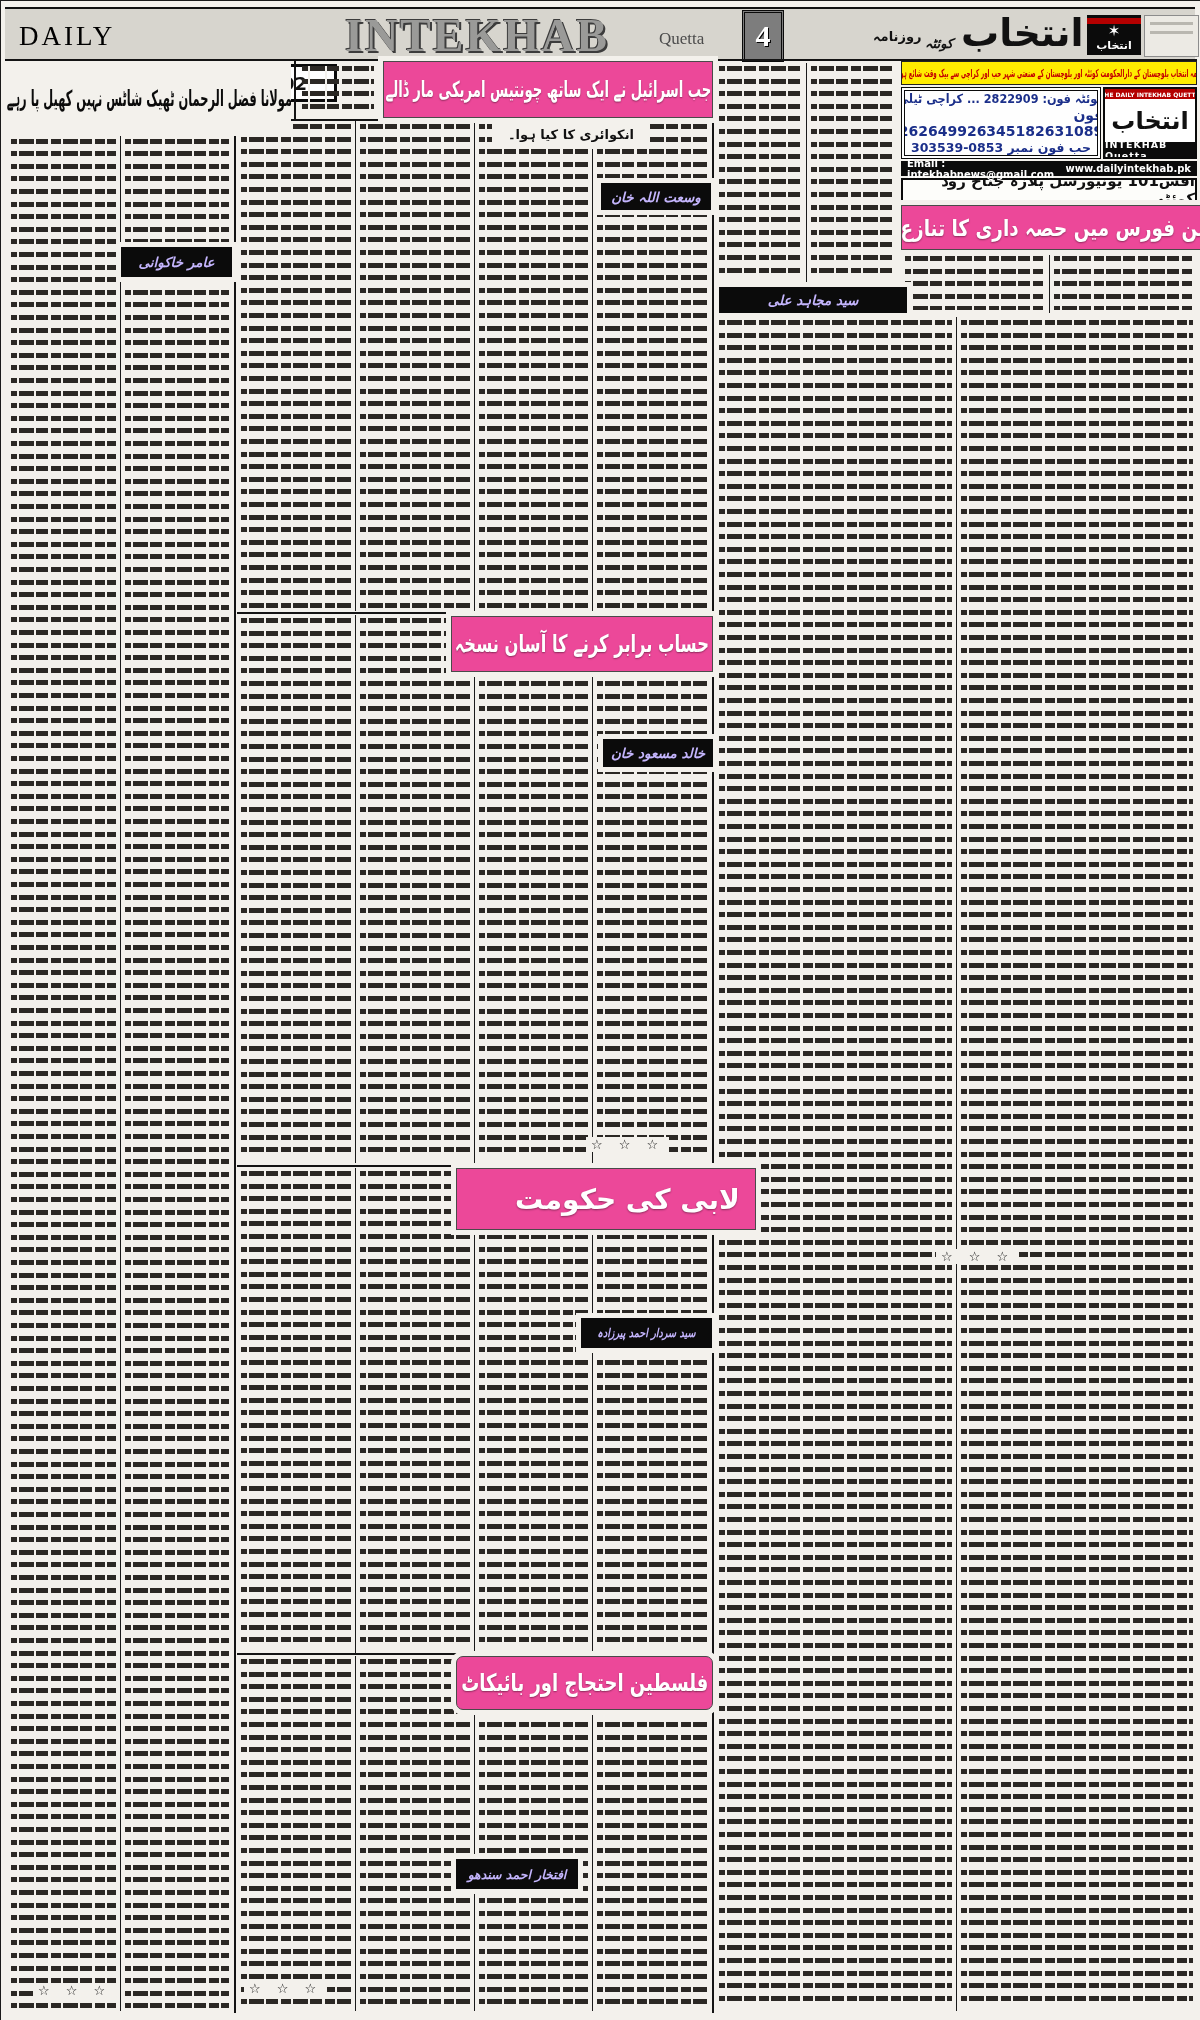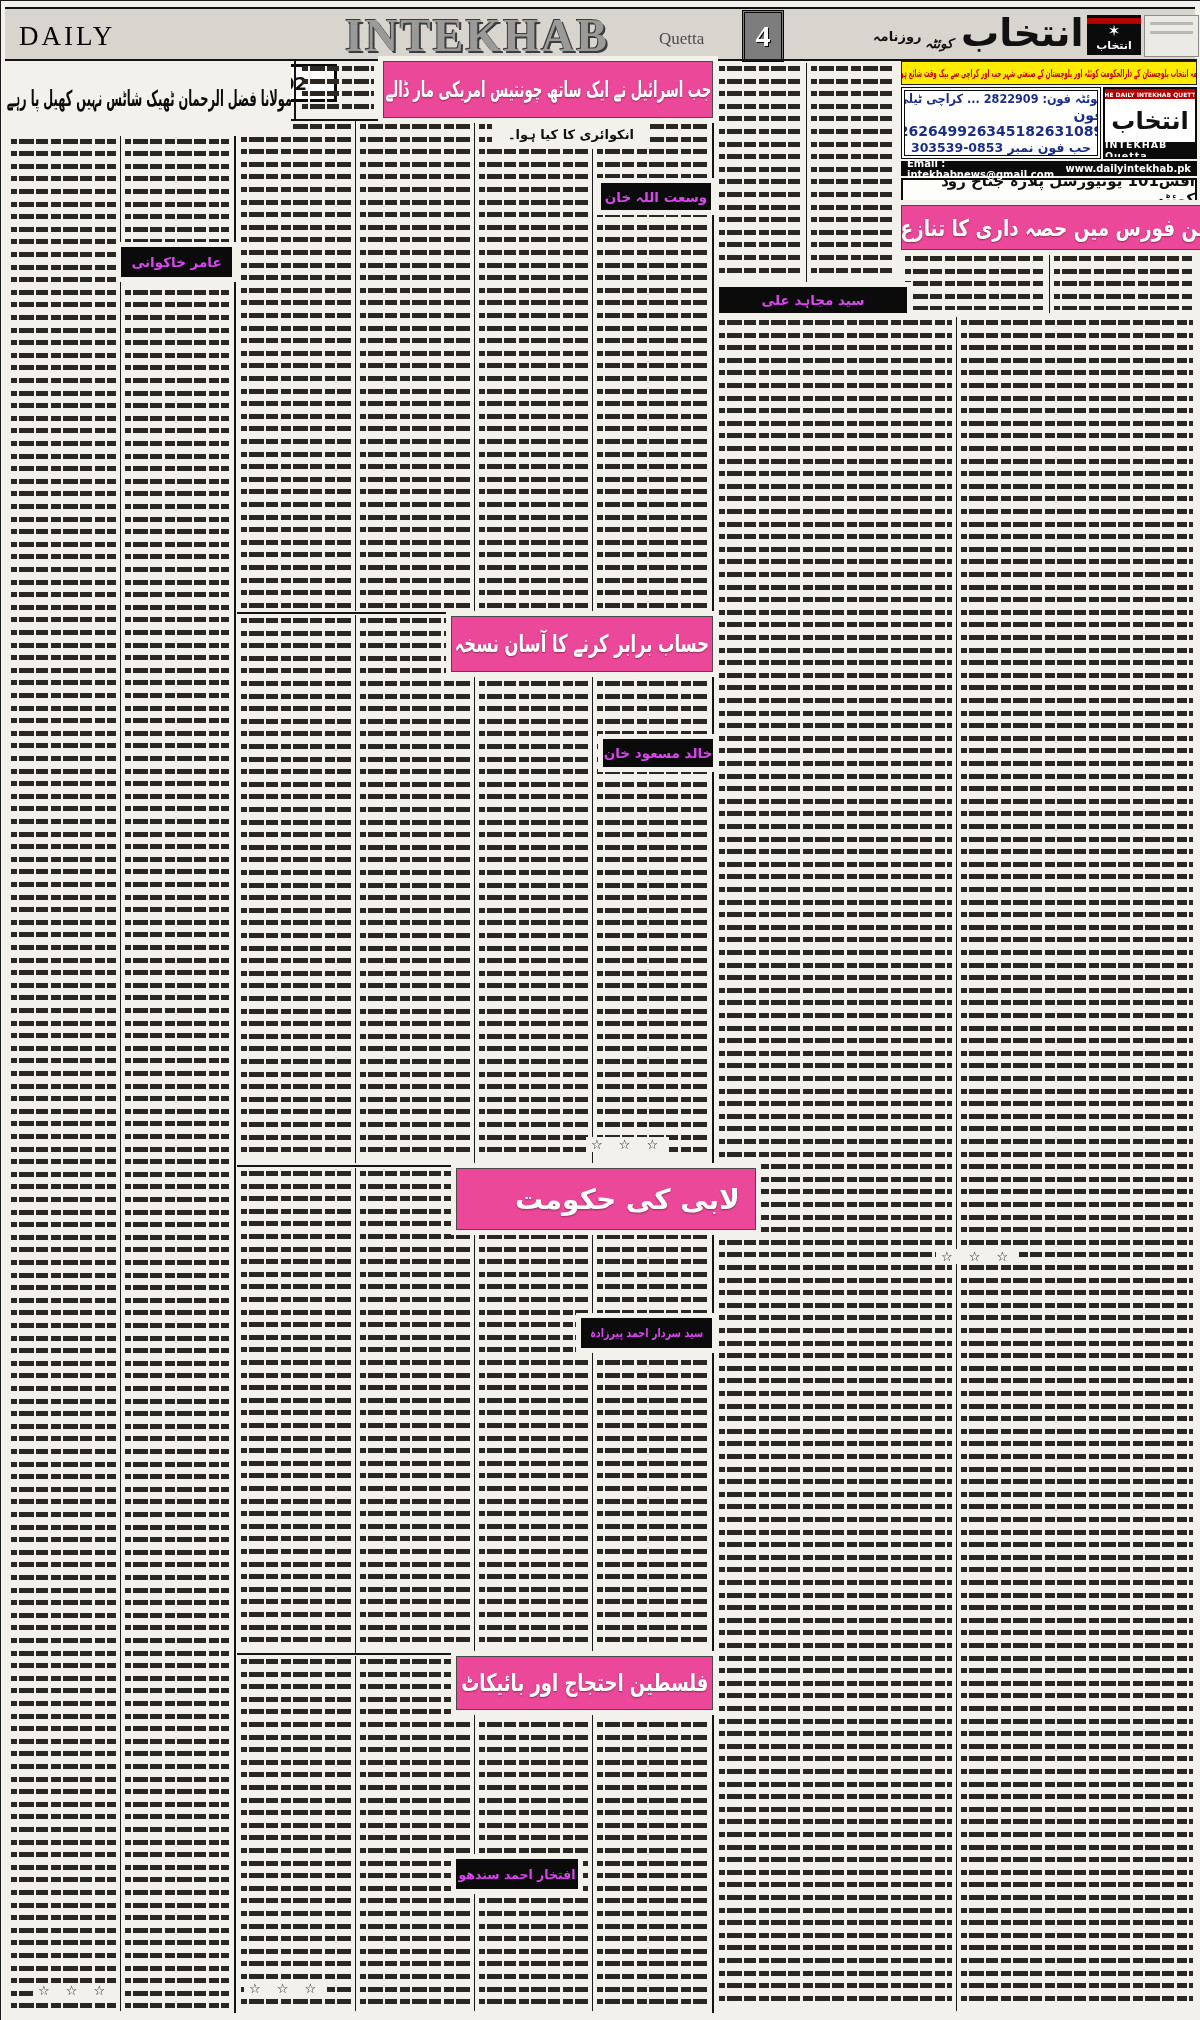--- a/index.html
+++ b/index.html
@@ -58,23 +58,23 @@
   .h-gray{position:absolute; background:#ec4899; border:1.5px solid #4a4a4a; color:#fff;
     display:flex; align-items:center; justify-content:center; overflow:hidden;
     font-weight:bold; direction:rtl; z-index:3;
     text-shadow:0 1px 2px rgba(0,0,0,.4); box-shadow:0 0 0 5px #f3f1ec;}
   .h-black{position:absolute; color:#0b0b0b; display:flex; align-items:center; justify-content:center;
     overflow:hidden; font-weight:bold; direction:rtl; z-index:3; background:#f3f1ec;}
   .fit{display:inline-block; white-space:nowrap; transform-origin:center;}
   .sx44{transform:scaleX(.52);} .sx6{transform:scaleX(.6);}
   .sx68{transform:scaleX(.68);} .sx75{transform:scaleX(.75);} .sx8{transform:scaleX(.8);}
   .sx5{transform:scaleX(.5);} .sx9{transform:scaleX(.9);}
-  .author{position:absolute; background:#0b0b0b; color:#d946ef; display:flex; align-items:center;
+  .author{position:absolute; background:#0b0b0b; color:#c4b5fd; display:flex; align-items:center;
     justify-content:center; font-weight:bold; font-size:13.5px; direction:rtl; overflow:hidden;
-    z-index:3; box-shadow:0 0 0 5px #f3f1ec;}
+    z-index:3; box-shadow:0 0 0 5px #f3f1ec;font-style:italic;}
   .kicker{position:absolute; background:#f3f1ec; font-weight:bold; font-size:13px; direction:rtl;
     display:flex; align-items:center; justify-content:center; z-index:3; box-shadow:0 0 0 4px #f3f1ec;}
   .stars{position:absolute; font-size:13px; letter-spacing:6px; color:#111; background:#f3f1ec;
     padding:0 5px; z-index:3;}
   
   .mast{position:absolute; left:900px; top:60px; width:296px; z-index:3;}
   .mast .yellow{height:22px; background:#ffec00; border:1px solid #222; color:#c40000;
     font-weight:bold; font-size:11px; display:flex; align-items:center; justify-content:center;
     overflow:hidden; direction:rtl;}
   .mast .row{display:flex; margin-top:2px; height:72px;}
@@ -181,21 +181,21 @@
     <span class="fit sx8">سید سردار احمد پیرزادہ</span>
   </div>
 
   <div class="hrule" style="left:236px; top:1652px; width:474px;"></div>
   <div class="body-cols" style="left:236px; top:1655px; width:474px; height:355px;">
     <div class="col txt"></div>
     <div class="col txt"></div>
     <div class="col txt"></div>
     <div class="col txt"></div>
   </div>
-  <div class="h-gray" style="left:455px; top:1655px; width:255px; height:52px; font-size:24px;">
+  <div class="h-gray" style="left:455px; top:1655px; width:255px; height:52px; font-size:24px;border-radius:7px;">
     <span class="fit sx75">فلسطین احتجاج اور بائیکاٹ</span>
   </div>
   <div class="author" style="left:455px; top:1858px; width:122px; height:30px; font-size:12.5px;">افتخار احمد سندھو</div>
   <div class="stars" style="left:243px; top:1980px;">☆ ☆ ☆</div>
 
   <div class="body-cols" style="left:714px; top:62px; width:182px; height:220px;">
     <div class="col txt"></div>
     <div class="col txt"></div>
   </div>
 

